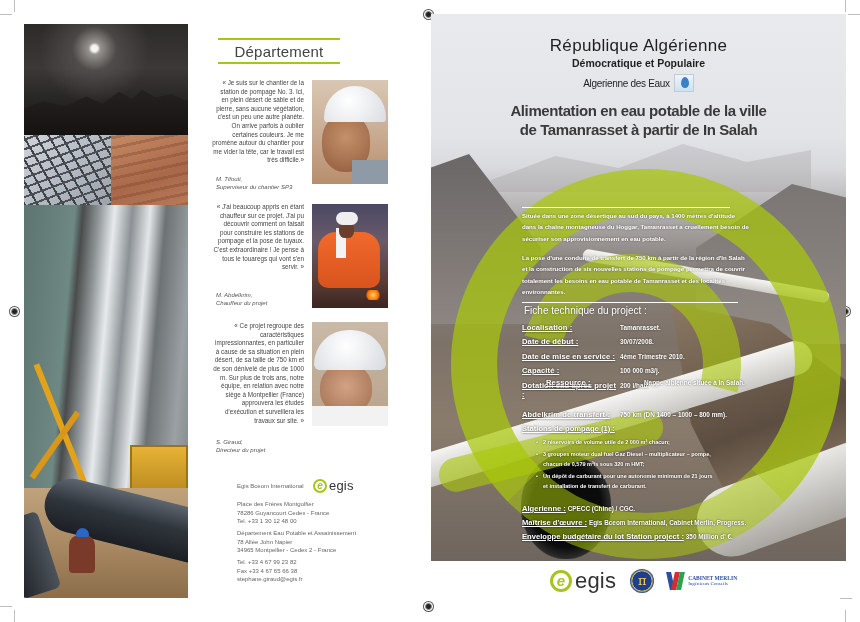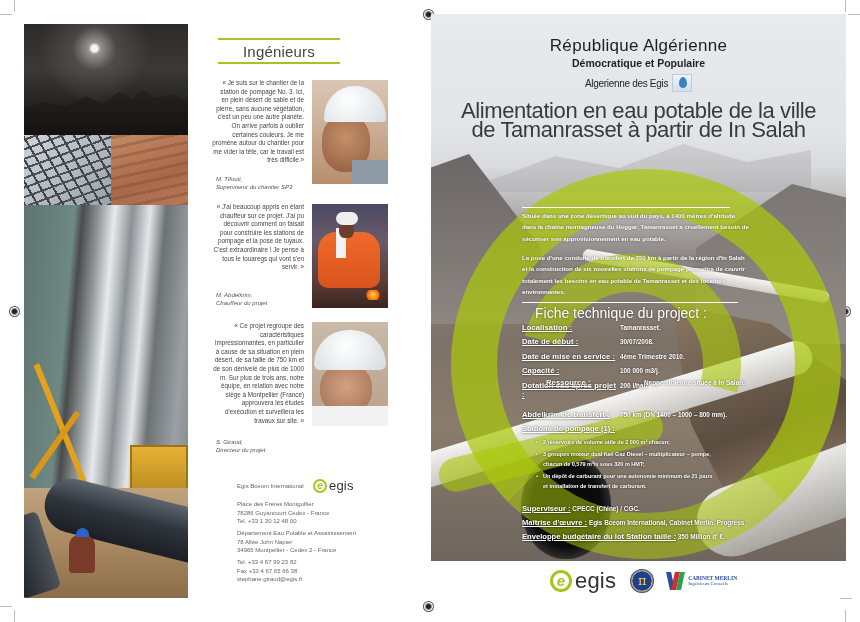--- a/index.html
+++ b/index.html
@@ -80,26 +80,26 @@
   .cover .swirl { position: absolute; left: 20px; top: 155px; width: 390px; height: 390px; border-radius: 50%; border: 46px solid rgba(170,200,10,0.72); border-right-color: rgba(170,200,10,0.72); border-bottom-color: rgba(170,200,10,0.55); }
   .cover .swirl-in { position: absolute; left: 90px; top: 240px; width: 220px; height: 220px; border-radius: 50%; border: 38px solid rgba(170,200,10,0.62); border-left-color: transparent; border-bottom-color: transparent; transform: rotate(-30deg); }
   .cover .swirl-bar { position: absolute; left: 5px; top: 420px; width: 230px; height: 34px; background: rgba(170,200,10,0.62); border-radius: 17px; transform: rotate(-14deg); }
 
   .cover .hdr { position: absolute; left: 0; top: 22px; width: 100%; text-align: center; color: #1f1f1f; }
   .hdr .r1 { font-size: 17px; font-weight: normal; letter-spacing: 0.3px; }
   .hdr .r2 { font-size: 10.5px; font-weight: bold; margin-top: 1px; }
   .hdr .r3 { font-size: 10px; margin-top: 5px; display: inline-flex; align-items: center; gap: 4px; letter-spacing: -0.3px; }
   .ade-logo { width: 20px; height: 18px; background: linear-gradient(180deg, #eef4fb, #cfe0f1); border: 1px solid #bcd; position: relative; }
   .ade-logo::after { content: ""; position: absolute; left: 6px; top: 2px; width: 8px; height: 11px; background: #3b7fc4; border-radius: 50% 50% 50% 50% / 60% 60% 40% 40%; }
-  .cover .lead { position: absolute; left: 0; top: 87px; width: 100%; text-align: center; font-size: 22px; line-height: 19px; color: #3a3a3a; letter-spacing: -0.4px; }
+  .cover .lead { position: absolute; left: 0; top: 87px; width: 100%; text-align: center; font-size: 15px; line-height: 19px; color: #3a3a3a; letter-spacing: -0.4px; font-weight: bold; }
   .cover .big { position: absolute; left: 104px; top: 144px; width: 182px; text-align: center; font-size: 26px; color: #ffffff; letter-spacing: -0.3px; padding: 2px 0 3px; border-top: 1px solid #fff; border-bottom: 1px solid #fff; }
   .cover .rule1 { position: absolute; left: 91px; top: 193px; width: 208px; height: 1px; background: #fff; }
   .cover .para { position: absolute; left: 91px; width: 228px; font-size: 6.1px; line-height: 11.4px; color: #fff; font-weight: bold; text-shadow: 0 0 2px rgba(0,0,0,0.55); }
   .cover .rule2 { position: absolute; left: 91px; top: 288px; width: 216px; height: 1px; background: #fff; }
-  .cover .fiche { position: absolute; left: 104px; top: 291px; font-size: 14px; color: #fff; text-shadow: 0 0 2px rgba(0,0,0,0.5); }
+  .cover .fiche { position: absolute; left: 93px; top: 291px; font-size: 10px; color: #fff; text-shadow: 0 0 2px rgba(0,0,0,0.5); }
   .spec { position: absolute; left: 91px; width: 310px; display: flex; font-size: 7.6px; color: #fff; text-shadow: 0 0 2px rgba(0,0,0,0.7); }
   .spec .k { width: 98px; text-decoration: underline; font-weight: bold; letter-spacing: 0.1px; }
   .spec .v { font-size: 6.4px; font-weight: bold; padding-top: 1px; }
   .stations { position: absolute; left: 91px; top: 410px; font-size: 7.6px; color: #fff; text-decoration: underline; font-weight: bold; text-shadow: 0 0 2px rgba(0,0,0,0.7); }
   .bullets { position: absolute; left: 105px; top: 424px; width: 180px; font-size: 5.5px; line-height: 9.4px; color: #fff; font-weight: bold; text-shadow: 0 0 2px rgba(0,0,0,0.8); }
   .bullets li { list-style: none; position: relative; padding-left: 7px; margin-bottom: 3px; }
   .bullets li::before { content: "•"; position: absolute; left: 0; top: 0; }
   .foot-line { position: absolute; left: 91px; font-size: 7.6px; color: #fff; text-shadow: 0 0 2px rgba(0,0,0,0.8); white-space: nowrap; }
   .foot-line .k { text-decoration: underline; font-weight: bold; }
   .foot-line .v { font-size: 6.4px; font-weight: bold; }
@@ -146,21 +146,21 @@
       <div class="crane2"></div>
       <div class="machine"></div>
     <div class="ground"></div>
       <div class="pipe"></div>
       <div class="pipe2"></div>
     <div class="worker"></div>
       <div class="helmet"></div>
   </div>
 </div>
 
-<div class="temo-title">Ingénieurs</div>
+<div class="temo-title">Département</div>
 
 <div class="quote" style="top:79px;">« Je suis sur le chantier de la station de pompage No. 3. Ici, en plein désert de sable et de pierre, sans aucune végétation, c'est un peu une autre planète. On arrive parfois à oublier certaines couleurs. Je me promène autour du chantier pour me vider la tête, car le travail est très difficile.»</div>
 <div class="sig" style="top:175px;">
   <div>M. Tifouti,</div>
   <div>Superviseur du chantier SP3</div>
 </div>
 <div class="portrait p1">
   <div class="face"></div>
     <div class="helmet"></div>
     <div class="shirt"></div>
@@ -221,21 +221,21 @@
   <div class="pipe-c"></div>
   <div class="pipe-hole"></div>
   <div class="swirl"></div>
   <div class="swirl-in"></div>
   <div class="swirl-bar"></div>
 
   <div class="hdr">
     <div class="r1">République Algérienne</div>
     <div class="r2">Démocratique et Populaire</div>
     <div class="r3">
-      <span>Algerienne des Egis</span>
+      <span>Algerienne des Eaux</span>
       <span class="ade-logo"></span>
     </div>
   </div>
 
   <div class="lead">
     <div>Alimentation en eau potable de la ville</div>
     <div>de Tamanrasset à partir de In Salah</div>
   </div>
 
   <div class="rule1"></div>
@@ -276,27 +276,27 @@
   </div>
 
   <div class="stations">Stations de pompage (1) :</div>
   <ul class="bullets">
     <li>2 réservoirs de volume utile de 2 000 m³ chacun;</li>
     <li>3 groupes moteur dual fuel Gaz Diesel – multiplicateur – pompe, chacun de 0,579 m³/s sous 320 m HMT;</li>
     <li>Un dépôt de carburant pour une autonomie minimum de 21 jours et installation de transfert de carburant.</li>
   </ul>
 
   <div class="foot-line" style="top:490px;">
-    <span class="k">Superviseur :</span><span class="v"> CPECC (Chine) / CGC.</span>
+    <span class="k">Algerienne :</span><span class="v"> CPECC (Chine) / CGC.</span>
   </div>
   <div class="foot-line" style="top:504px;">
     <span class="k">Maîtrise d'œuvre :</span><span class="v"> Egis Bceom International, Cabinet Merlin, Progress.</span>
   </div>
   <div class="foot-line" style="top:518px;">
-    <span class="k">Enveloppe budgétaire du lot Station taille :</span><span class="v"> 350 Million d' €.</span>
+    <span class="k">Enveloppe budgétaire du lot Station project :</span><span class="v"> 350 Million d' €.</span>
   </div>
 </div>
 
 <div class="partners">
   <div class="egis">
     <div class="egis-e">e</div>
     <div class="egis-word">egis</div>
   </div>
   <div class="pi-logo">π</div>
   <div class="merlin">

